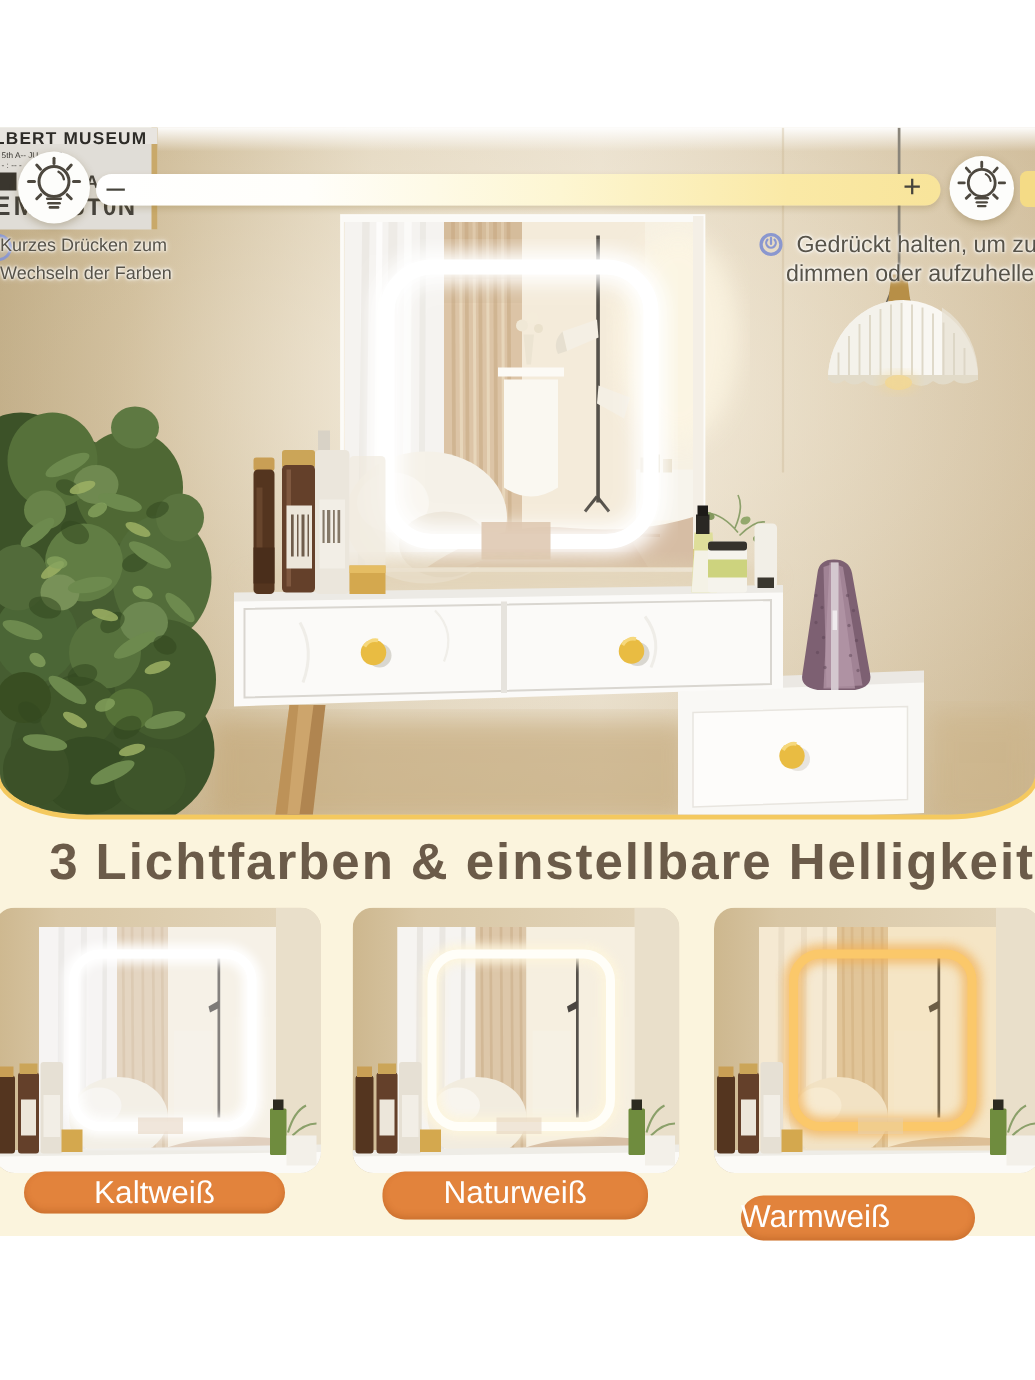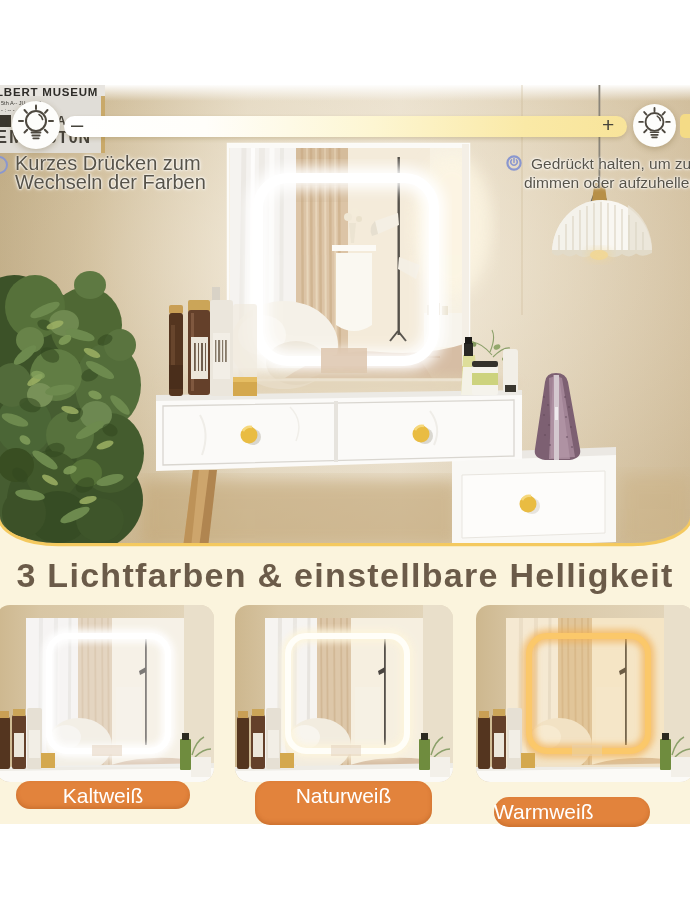--- a/index.html
+++ b/index.html
@@ -411,35 +411,35 @@
           <path d="M 35.5 31.5 L 32.8 28.8"></path>
         <path d="M 27 13.5 A 7 7 0 0 1 30.6 18.5" stroke-width="1.6"></path>
       </g>
     </svg>
   </div>
 
   <div class="abs" style="left:680px;top:114px;width:10px;height:24px;background:#f4db86;border-radius:5px 0 0 5px;"></div>
 
   <div class="abs" style="left:-10px;top:156px;width:14px;height:14px;border-radius:50%;border:2.4px solid #8a97cf;background:rgba(190,198,230,0.2);"></div>
 
-  <div class="abs" style="left:15px;top:154px;width:300px;font-size:20px;line-height:19px;color:#575349;text-shadow:0 0 4px #fff,0 0 2px #fff,0 0 2px #fff;">Kurzes Drücken zum<br>Wechseln der Farben</div>
+  <div class="abs" style="left:0;top:154px;width:300px;font-size:12px;line-height:19px;color:#575349;text-shadow:0 0 4px #fff,0 0 2px #fff,0 0 2px #fff;">Kurzes Drücken zum<br>Wechseln der Farben</div>
 
   <div class="abs" style="left:506px;top:155px;width:16px;height:16px;">
     <svg width="16" height="16" viewBox="0 0 16 16">
         <circle cx="8" cy="8" r="6.6" fill="none" stroke="#8a97cf" stroke-width="2.2"></circle>
         <g stroke="#8a97cf" stroke-width="1.5" fill="none" stroke-linecap="round">
           <path d="M 8 3.6 L 8 7.6"></path>
           <path d="M 5.6 4.8 A 3.2 3.2 0 1 0 10.4 4.8"></path>
         </g>
       </svg>
   </div>
 
   <div class="abs" style="left:531px;top:154px;width:175px;font-size:15.5px;line-height:19px;color:#575349;text-shadow:0 0 4px #fff,0 0 2px #fff,0 0 2px #fff;">Gedrückt halten, um zu<br><span style="margin-left:-7px">dimmen oder aufzuhellen</span></div>
 
-  <div class="abs" style="left:0;top:556px;width:690px;text-align:center;font-size:34px;font-weight:bold;color:#6b5b49;letter-spacing:1.3px;">3 Lichtfarben &amp; einstellbare Helligkeit</div>
+  <div class="abs" style="left:0;top:556px;width:690px;text-align:right;font-size:34px;font-weight:bold;color:#6b5b49;letter-spacing:1.3px;">3 Lichtfarben &amp; einstellbare Helligkeit</div>
 
   <svg width="0" height="0" style="position:absolute">
       <defs>
     <filter id="pblur">
           <feGaussianBlur stdDeviation="3.2"></feGaussianBlur>
         </filter>
     <linearGradient id="pwall" x1="0" y1="0" x2="1" y2="0">
       <stop offset="0" stop-color="#cdb78e"></stop>
       <stop offset="0.2" stop-color="#d8c6a4"></stop>
       <stop offset="1" stop-color="#e4d7bd"></stop>
@@ -633,17 +633,17 @@
         <rect x="184" y="134" width="11" height="31" rx="1" fill="#6f8c3e"></rect>
         <rect x="186" y="128" width="7" height="7" fill="#2c2a20"></rect>
         <path d="M 196 150 q 4 -14 12 -18 M 199 152 q 8 -8 16 -8" stroke="#8ba06a" stroke-width="1.4" fill="none"></path>
         <rect x="195" y="152" width="20" height="20" fill="#f3f0e9"></rect>
       </g>
     </svg>
   </div>
 
   <div class="abs" style="left:16px;top:781px;width:174px;height:28px;border-radius:15px;background:#e2833c;color:#fff;font-size:21px;text-align:center;line-height:30px;box-shadow:inset 0 -2px 4px rgba(150,70,15,0.3);">Kaltweiß</div>
 
-  <div class="abs" style="left:255px;top:781px;width:177px;height:44px;border-radius:15px;background:#e2833c;color:#fff;font-size:21px;text-align:center;line-height:30px;box-shadow:inset 0 -2px 4px rgba(150,70,15,0.3);">Naturweiß</div>
+  <div class="abs" style="left:255px;top:781px;width:177px;height:32px;border-radius:15px;background:#e2833c;color:#fff;font-size:21px;text-align:center;line-height:30px;box-shadow:inset 0 -2px 4px rgba(150,70,15,0.3);">Naturweiß</div>
 
   <div class="abs" style="left:494px;top:781px;width:156px;height:30px;border-radius:15px;background:#e2833c;color:#fff;font-size:21px;text-align:left;line-height:30px;box-shadow:inset 0 -2px 4px rgba(150,70,15,0.3);margin-top:16px;">Warmweiß</div>
 
 </div>
 
 </body></html>

